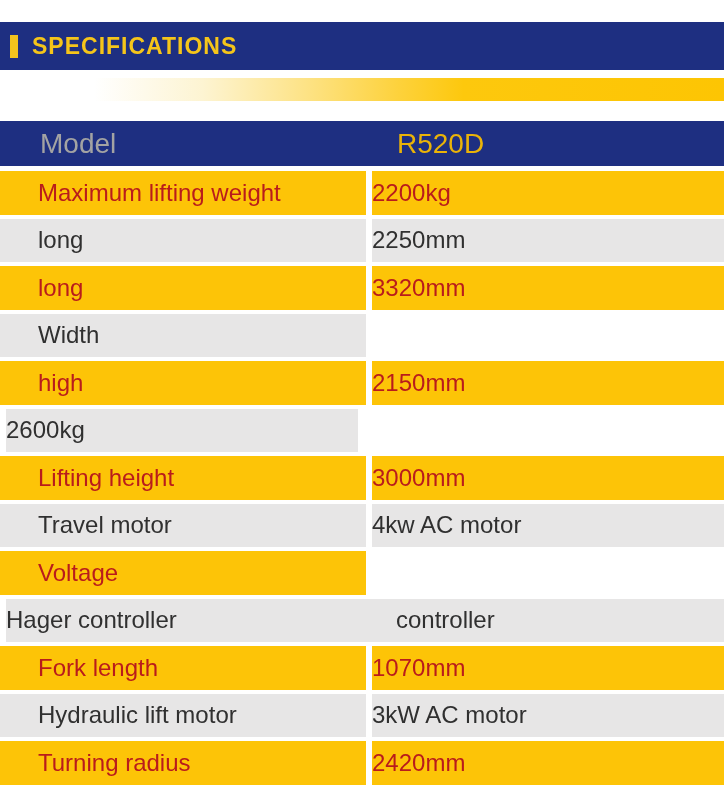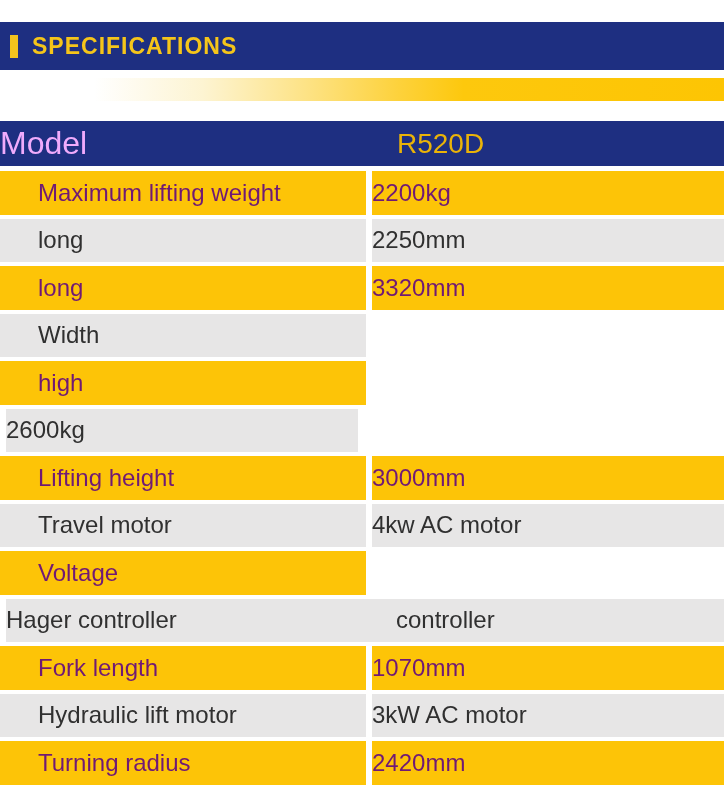--- a/index.html
+++ b/index.html
@@ -62,22 +62,23 @@
     margin-top: 20px;
   }
   .table-header {
     height: 45px;
     background: #1e2f81;
     display: flex;
     align-items: center;
     margin-bottom: 5px;
   }
   .table-header .model-label {
-    color: #f0abfc;
-    font-size: 32px;
+    color: #a3a3a3;
+    font-size: 28px;
+    padding-left: 40px;
     width: 326px;
     box-sizing: border-box;
   }
   .table-header .model-value {
     color: #eab308;
     font-size: 28px;
     padding-left: 71px;
   }
 
   .row {
@@ -94,21 +95,21 @@
   .row .cell.label {
     width: 366px;
     padding-left: 38px;
   }
   .row .cell.value {
     width: 352px;
     margin-left: 6px; 
   }
   .row.yellow .cell {
     background: #fdc407;
-    color: #701a75;
+    color: #b91c1c;
   }
   .row.gray .cell {
     background: #e7e6e6;
     color: #303030;
   }
 </style>
 </head>
 <body>
 
 <div class="page">
@@ -142,20 +143,21 @@
     <div class="cell label">long</div>
     <div class="cell value">3320mm</div>
   </div>
 
   <div class="row gray">
     <div class="cell label">Width</div>
   </div>
 
   <div class="row yellow">
     <div class="cell label">high</div>
+    <div class="cell value">2150mm</div>
   </div>
 
   <div class="row gray">
     <div class="cell value">2600kg</div>
   </div>
 
   <div class="row yellow">
     <div class="cell label">Lifting height</div>
     <div class="cell value">3000mm</div>
   </div>

